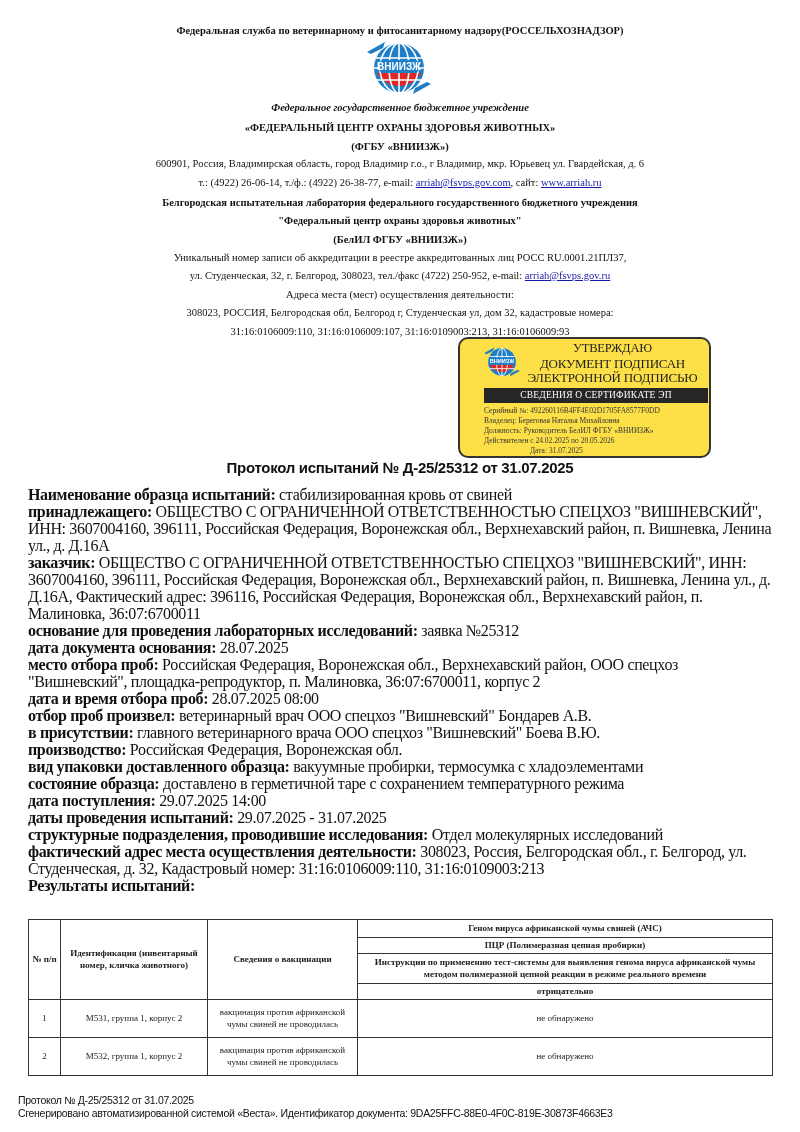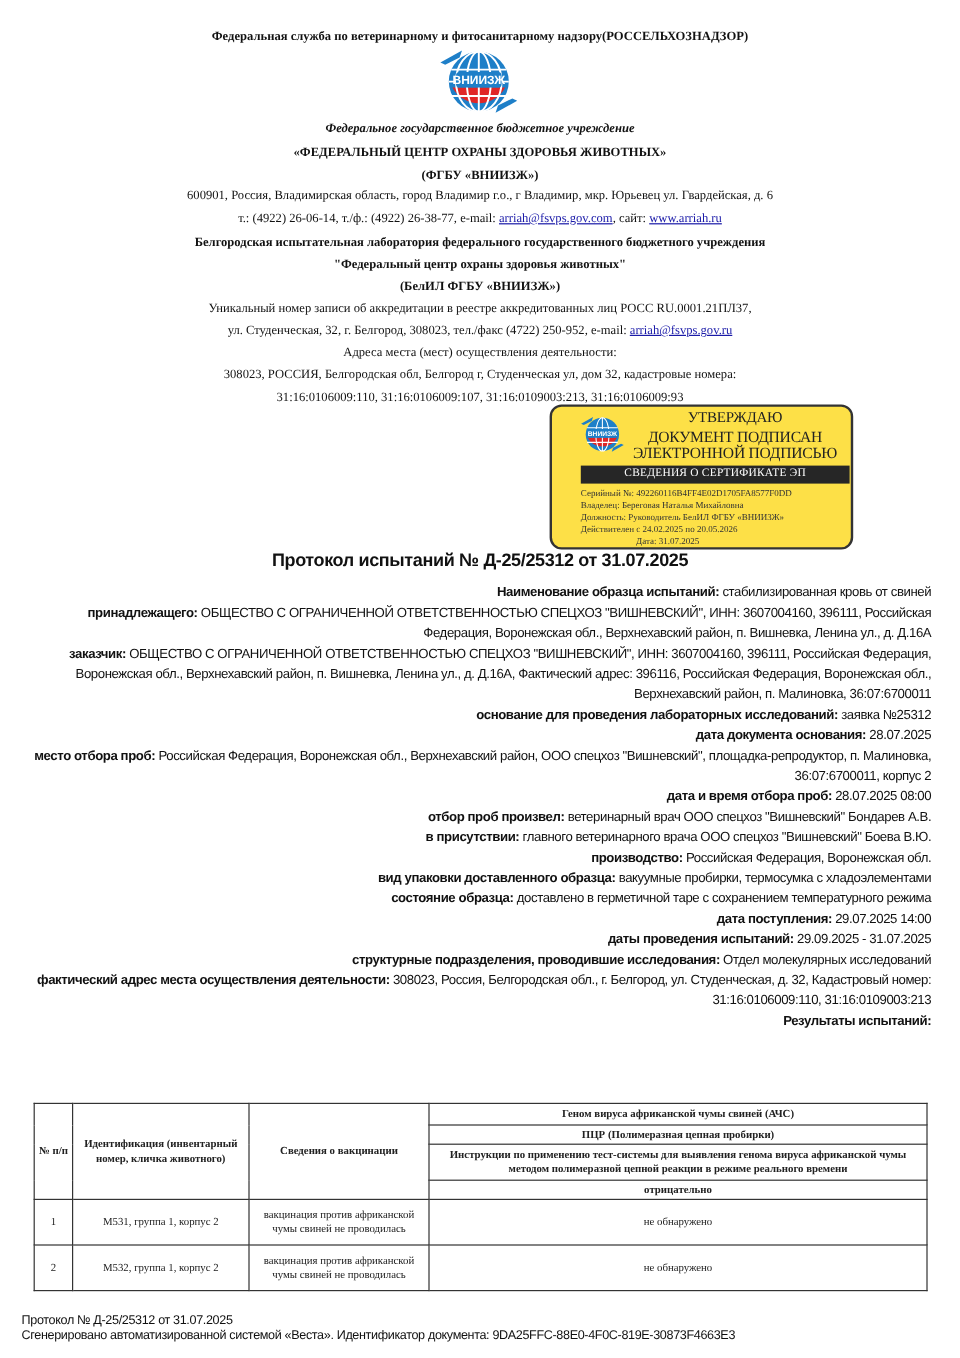--- a/index.html
+++ b/index.html
@@ -14,21 +14,21 @@
   .logo svg { display: block; }
 
   
   .stamp { position: absolute; left: 458px; top: 337px; width: 253px; height: 121px; border: 2px solid #333; border-radius: 10px; background: #fde047; }
   .stamp .st-title { position: absolute; left: 60px; right: 4px; text-align: center; font-size: 12.5px; line-height: 14px; color: #222; white-space: nowrap; letter-spacing: -0.2px; }
   .stamp .st-bar { position: absolute; left: 24px; top: 49px; width: 224px; height: 15px; background: #262626; color: #fff; font-size: 9.5px; line-height: 15px; text-align: center; letter-spacing: 0.2px; }
   .stamp .st-info { position: absolute; left: 24px; font-size: 7.5px; line-height: 9.5px; color: #333; white-space: nowrap; }
 
   .title { position: absolute; left: 0; width: 800px; top: 459px; text-align: center; font-size: 15px; font-weight: bold; line-height: 18px; font-family: "Liberation Sans", "DejaVu Sans", sans-serif; letter-spacing: -0.3px; }
 
-  .body { position: absolute; left: 28px; top: 486px; width: 748px; font-family: Liberation Sans, sans-serif; font-size: 11px; line-height: 17px; letter-spacing: -0.35px; color: #111; text-align: right; }
+  .body { position: absolute; left: 28px; top: 486px; width: 748px; font-family: Liberation Serif, serif; font-size: 16px; line-height: 17px; letter-spacing: -0.35px; color: #111; }
   .body p { margin: 0; }
   .body .lbl { font-weight: bold; }
 
   .results-title { font-weight: bold; }
 
   table.res { position: absolute; left: 28px; top: 919px; width: 745px; border-collapse: collapse; font-family: "Liberation Serif", "DejaVu Serif", serif; font-size: 9px; color: #222; }
   table.res td, table.res th { border: 1.3px solid #333; text-align: center; vertical-align: middle; padding: 1px 3px; line-height: 11.5px; }
   table.res th { font-weight: bold; }
   table.res tr.hdr1 th { height: 18px; }
   table.res tr.hdr2 th { height: 16px; }
@@ -113,21 +113,21 @@
   <p><span class="lbl">основание для проведения лабораторных исследований:</span><span> заявка №25312</span></p>
   <p><span class="lbl">дата документа основания:</span><span> 28.07.2025</span></p>
   <p><span class="lbl">место отбора проб:</span><span> Российская Федерация, Воронежская обл., Верхнехавский район, ООО спецхоз "Вишневский", площадка-репродуктор, п. Малиновка, 36:07:6700011, корпус 2</span></p>
   <p><span class="lbl">дата и время отбора проб:</span><span> 28.07.2025 08:00</span></p>
   <p><span class="lbl">отбор проб произвел:</span><span> ветеринарный врач ООО спецхоз "Вишневский" Бондарев А.В.</span></p>
   <p><span class="lbl">в присутствии:</span><span> главного ветеринарного врача ООО спецхоз "Вишневский" Боева В.Ю.</span></p>
   <p><span class="lbl">производство:</span><span> Российская Федерация, Воронежская обл.</span></p>
   <p><span class="lbl">вид упаковки доставленного образца:</span><span> вакуумные пробирки, термосумка с хладоэлементами</span></p>
   <p><span class="lbl">состояние образца:</span><span> доставлено в герметичной таре с сохранением температурного режима</span></p>
   <p><span class="lbl">дата поступления:</span><span> 29.07.2025 14:00</span></p>
-  <p><span class="lbl">даты проведения испытаний:</span><span> 29.09.2025 - 31.07.2025</span></p>
+  <p><span class="lbl">даты проведения испытаний:</span><span> 29.07.2025 - 31.07.2025</span></p>
   <p><span class="lbl">структурные подразделения, проводившие исследования:</span><span> Отдел молекулярных исследований</span></p>
   <p><span class="lbl">фактический адрес места осуществления деятельности:</span><span> 308023, Россия, Белгородская обл., г. Белгород, ул. Студенческая, д. 32, Кадастровый номер: 31:16:0106009:110, 31:16:0109003:213</span></p>
   <p class="results-title">Результаты испытаний:</p>
 </div>
 
 <table class="res">
   <colgroup>
     <col style="width:32px">
     <col style="width:147px">
     <col style="width:150px">

